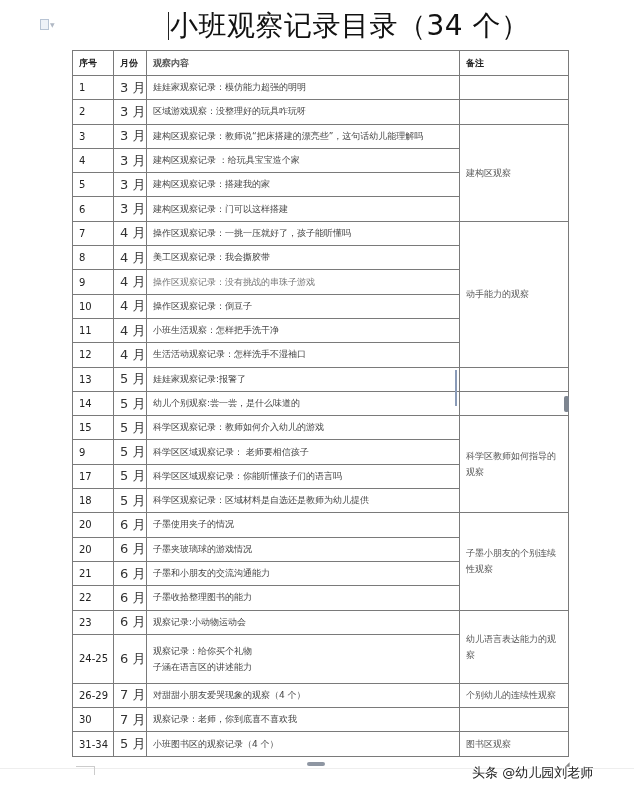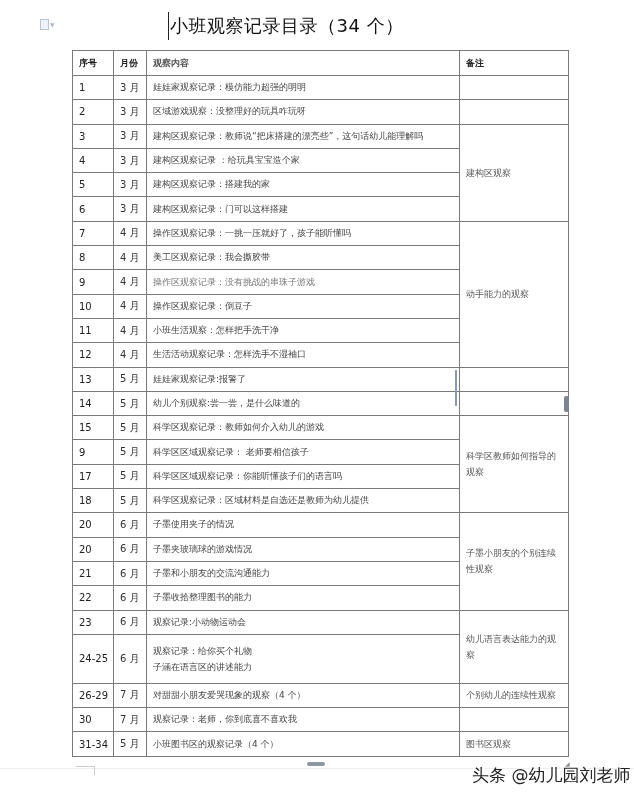--- a/index.html
+++ b/index.html
@@ -7,60 +7,60 @@
     width: 634px; height: 800px; background: #ffffff; position: relative; overflow: hidden;
     font-family: "DejaVu Sans", "Liberation Sans", sans-serif; color: #333;
   }
   .doc-icon {
     position: absolute; left: 40px; top: 19px; width: 7px; height: 9px;
     border: 1px solid #b8c4d4; background: #eef2f8;
   }
   .doc-icon-arrow { position: absolute; left: 50px; top: 21px; font-size: 6px; color: #b0b8c4; }
   .title {
     position: absolute; left: 170px; top: 9px; height: 34px; line-height: 34px;
-    font-size: 18px; color: #111; white-space: nowrap; letter-spacing: 0.5px;
+    font-size: 28px; color: #111; white-space: nowrap; letter-spacing: 0.5px;
     font-family: "DejaVu Sans", sans-serif;
     text-align: center;
   }
   .caret {
     position: absolute; left: 168px; top: 12px; width: 1px; height: 28px; background: #222;
   }
   table.toc {
     position: absolute; left: 72px; top: 50px; width: 496px;
     border-collapse: collapse; table-layout: fixed;
     font-size: 9px;
   }
   table.toc td, table.toc th {
     border: 1px solid #7a7a7a; padding: 0 6px; text-align: left; vertical-align: middle;
     font-weight: normal; color: #444; overflow: hidden; white-space: nowrap;
   }
   table.toc th { font-weight: bold; color: #222; height: 24px; }
   table.toc td { height: 23.3px; }
   table.toc td.num { color: #222; font-size: 10px; }
-  table.toc td.month { color: #333; font-size: 10px; margin-top: 29px; }
+  table.toc td.month { color: #333; font-size: 13px; margin-top: 29px; }
   table.toc td.remark { white-space: normal; line-height: 16px; color: #555; margin-top: 48px; }
   table.toc td.multi { line-height: 16px; white-space: normal; height: 48px; }
   table.toc td.content.grey { color: #777; margin-left: 10px; }
   .col-num { width: 41px; } .col-month { width: 33px; } .col-content { width: 313px; } .col-remark { width: 109px; }
   .bar-left {
     position: absolute; left: 455px; top: 370px; width: 2px; height: 36px; background: #8a9bb8;
   }
   .scroll-handle {
     position: absolute; left: 564px; top: 396px; width: 5px; height: 16px; border-radius: 2px;
     background: #7d8590;
   }
   .resize-handle {
     position: absolute; left: 307px; top: 762px; width: 18px; height: 4px; border-radius: 2px;
     background: #8e96a2;
   }
   .corner-handle { position: absolute; left: 565px; top: 760px; font-size: 6px; color: #888; }
   .page-line { position: absolute; left: 0; top: 768px; width: 634px; height: 1px; background: #eeeeee; }
   .small-box { position: absolute; left: 76px; top: 766px; width: 18px; height: 8px; border-top: 1px solid #ccc; border-right: 1px solid #ccc; }
   .watermark {
-    position: absolute; left: 472px; top: 764px; font-size: 17px; color: #222;
+    position: absolute; left: 472px; top: 764px; font-size: 13px; color: #222;
     font-family: "DejaVu Sans", sans-serif; white-space: nowrap;
     text-shadow: 0 0 2px #fff, 0 0 2px #fff;
   }
 </style>
 </head>
 <body>
 
 <div class="doc-icon"></div>
 <div class="doc-icon-arrow">▼</div>
 

